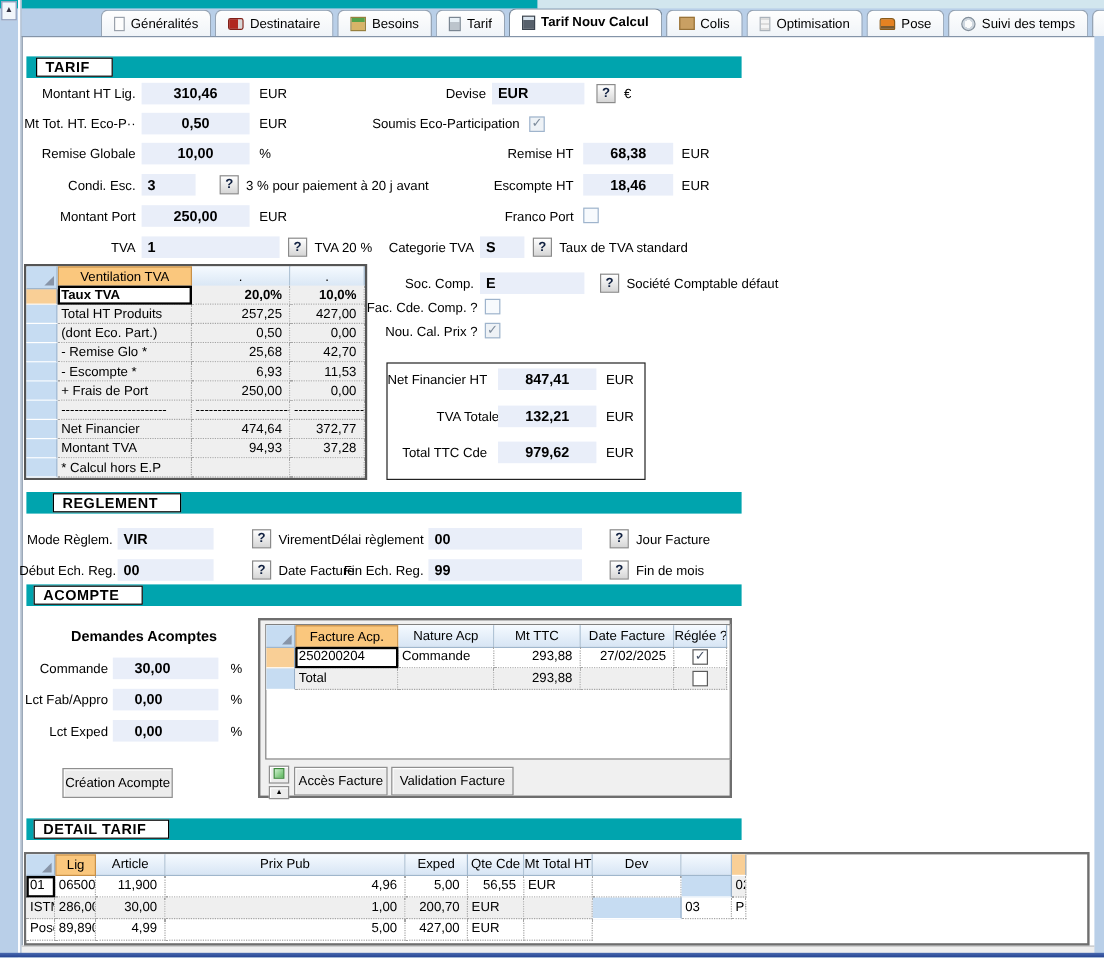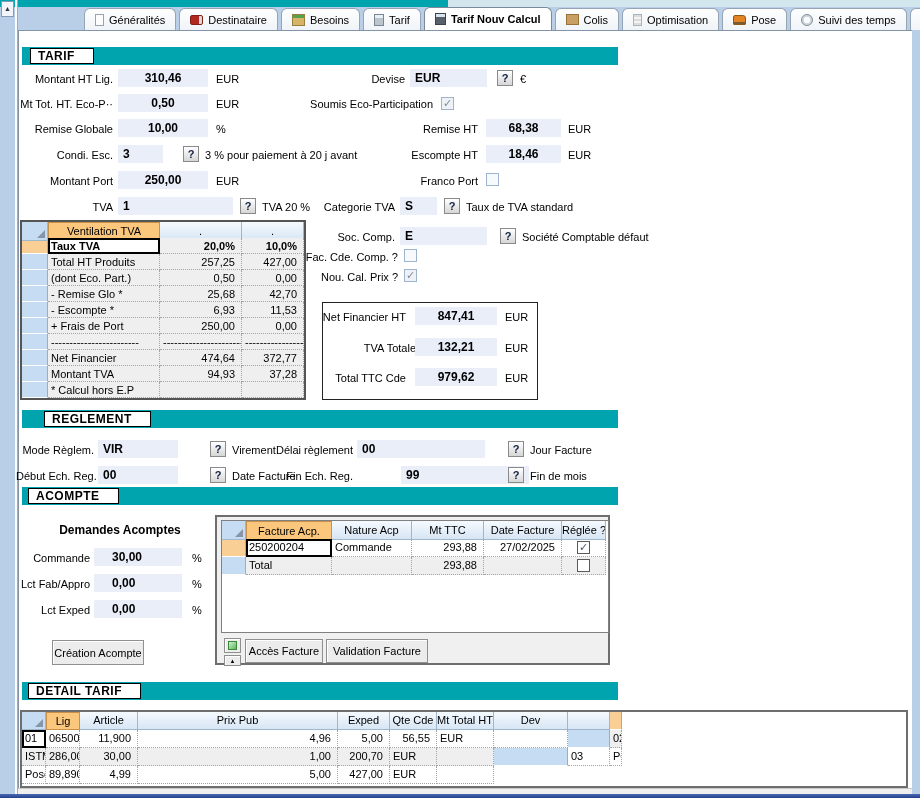--- a/index.html
+++ b/index.html
@@ -275,21 +275,21 @@
   <span class="lbl" style="left:268px; top:443px; width:85px;">Délai règlement</span>
   <span class="fld tl" style="left:357px; top:440px; width:128px;">00</span>
   <span class="qbtn" style="left:508px; top:441px;">?</span>
   <span class="note" style="left:530px; top:443px;">Jour Facture</span>
 
   <span class="lbl" style="left:16px; top:469px; width:78px;">Début Ech. Reg.</span>
   <span class="fld tl" style="left:98px; top:466px; width:80px;">00</span>
   <span class="qbtn" style="left:210px; top:467px;">?</span>
   <span class="note" style="left:232px; top:469px;">Date Facture</span>
   <span class="lbl" style="left:268px; top:469px; width:85px;">Fin Ech. Reg.</span>
-  <span class="fld tl" style="left:357px; top:466px; width:128px;margin-left:44px;">99</span>
+  <span class="fld tl" style="left:357px; top:466px; width:128px;">99</span>
   <span class="qbtn" style="left:508px; top:467px;">?</span>
   <span class="note" style="left:530px; top:469px;">Fin de mois</span>
 
   <div class="secbar" style="top:487px;"></div>
   <div class="seclabel" style="left:28px; top:488px;">ACOMPTE</div>
 
   <span class="lbl" style="left:45px; top:523px; width:150px; text-align:center; font-weight:bold; font-size:12px;">Demandes Acomptes</span>
   <span class="lbl" style="left:10px; top:551px; width:80px;">Commande</span>
   <span class="fld" style="left:94px; top:548px; width:88px; text-align:left; padding-left:18px;">30,00</span>
   <span class="note" style="left:192px; top:551px;">%</span>

